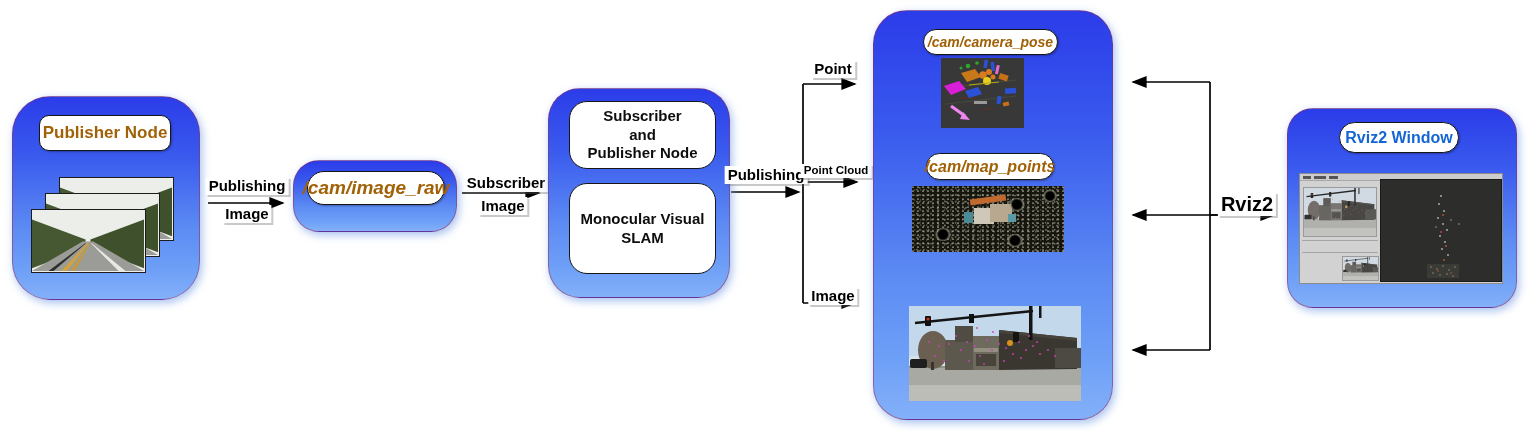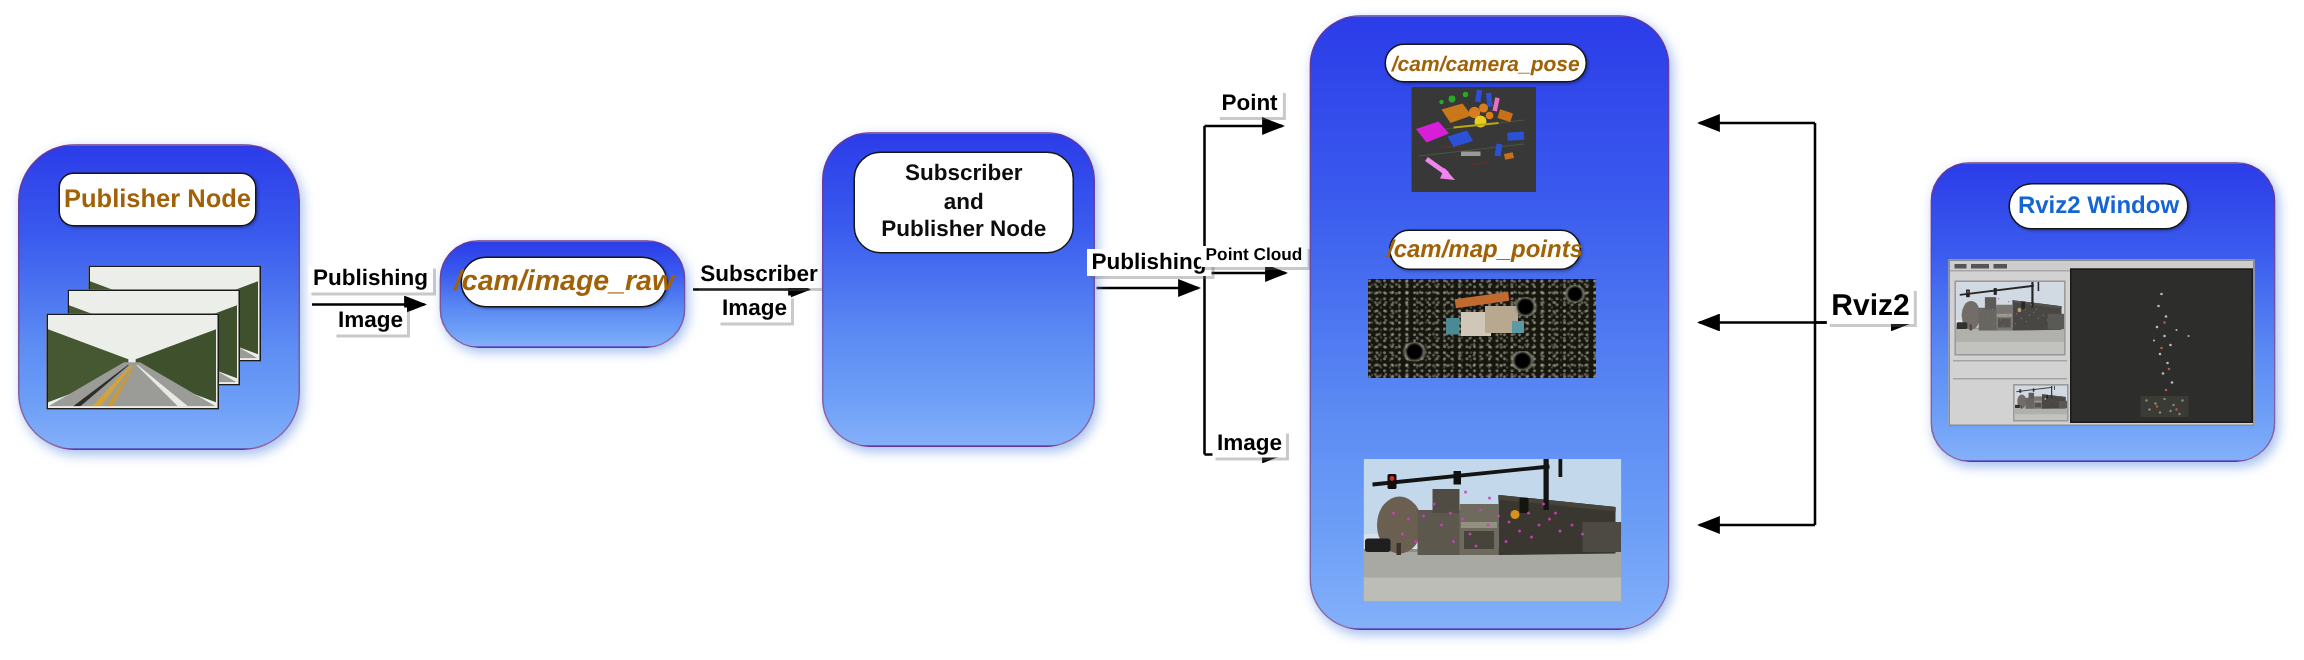--- a/index.html
+++ b/index.html
@@ -182,20 +182,22 @@
   <div class="pill it" style="left:13px;top:10px;width:138px;height:34px;border-radius:17px;font-size:19px">/cam/image_raw</div>
 </div>
 
 <div class="flow-label" style="left:506px;top:174px;font-size:15px">Subscriber</div>
 <div class="flow-label" style="left:503px;top:197px;font-size:15px">Image</div>
 
 <div class="gbox" style="left:548px;top:88px;width:182px;height:210px;border-radius:32px">
   <div class="whitebox" style="left:20px;top:12px;width:147px;height:68px;font-size:15px">Subscriber
 and
 Publisher Node</div>
+  <div class="whitebox" style="left:20px;top:94px;width:147px;height:91px;font-size:15px">Monocular Visual
+SLAM</div>
 </div>
 
 <div class="flow-label" style="left:766px;top:166px;font-size:15px">Publishing</div>
 <div class="flow-label" style="left:833px;top:60px;font-size:15px">Point</div>
 <div class="flow-label" style="left:836px;top:164px;font-size:11.5px">Point Cloud</div>
 <div class="flow-label" style="left:833px;top:287px;font-size:15px">Image</div>
 
 <div class="gbox" style="left:873px;top:10px;width:240px;height:410px;border-radius:34px">
 
   <div class="pill it" style="left:49px;top:18px;width:135px;height:26px;border-radius:13px;font-size:14px">/cam/camera_pose</div>

